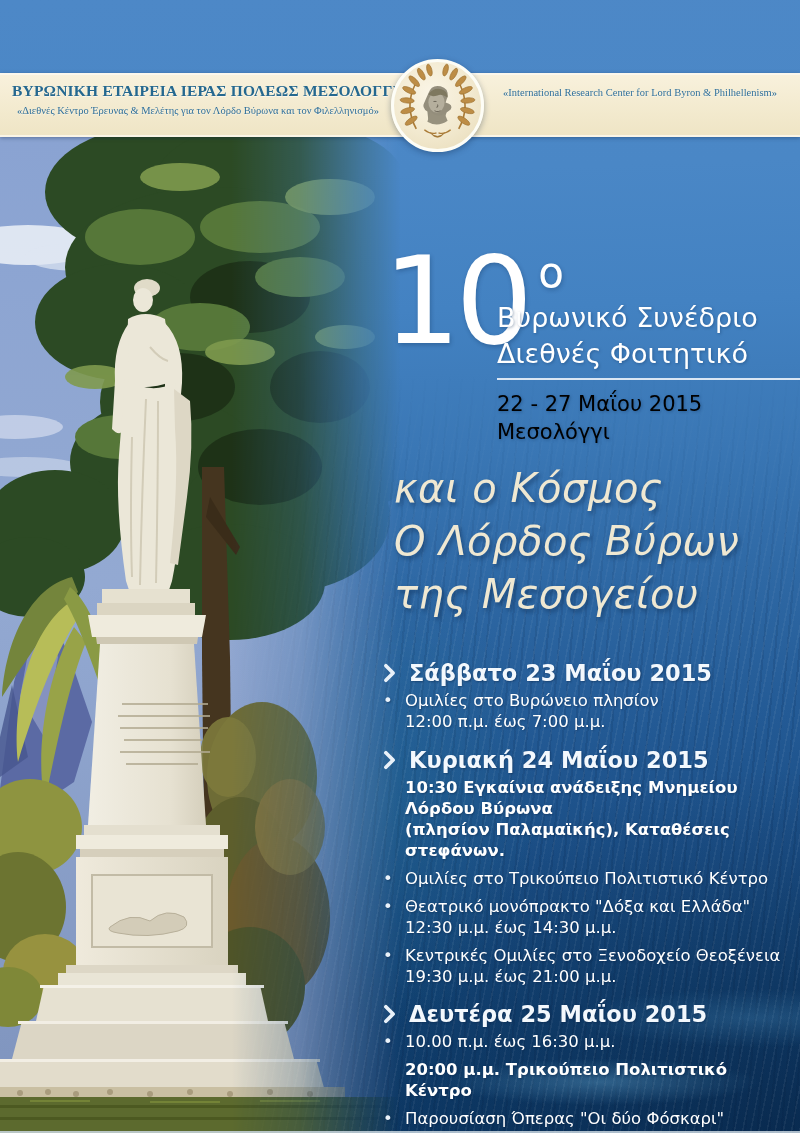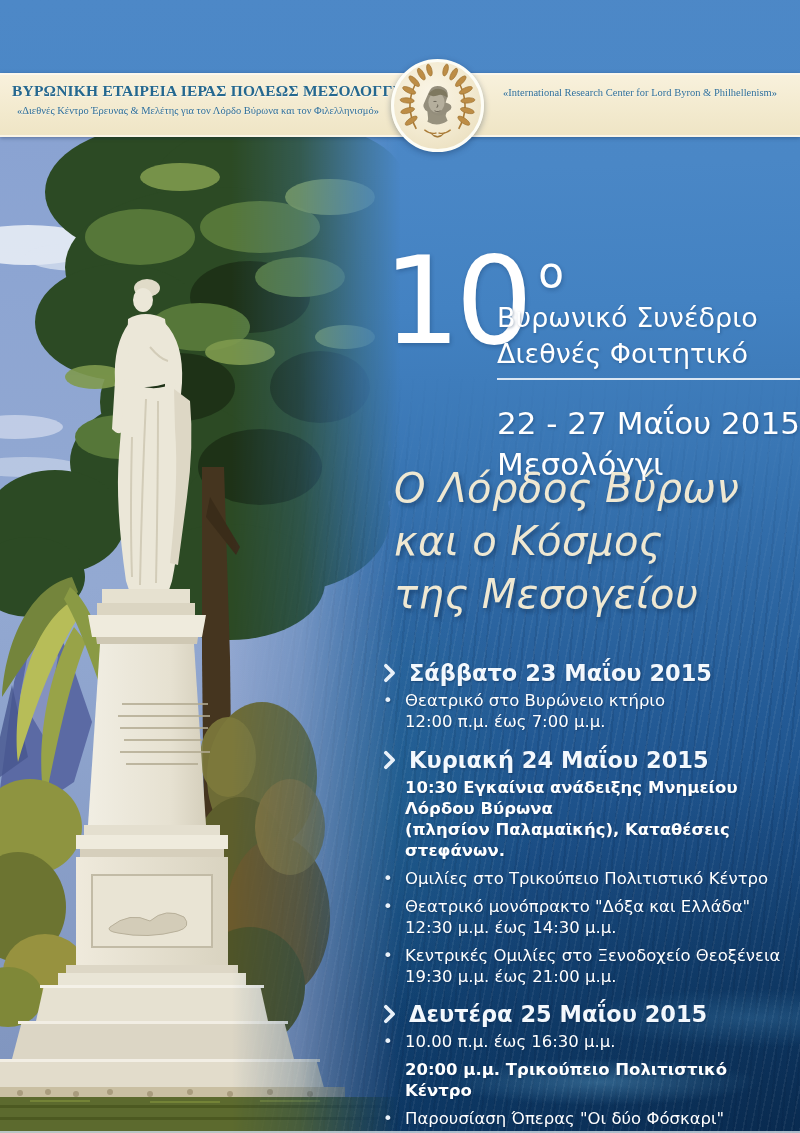--- a/index.html
+++ b/index.html
@@ -71,22 +71,22 @@
     color:#fff;text-shadow:1px 2px 4px rgba(10,40,80,.30);
   }
   .conf-number .num{font-size:122px;line-height:1;letter-spacing:-5px;}
   .conf-number .ord{font-size:42px;line-height:1;margin:12px 0 0 10px;}
   .conf-name{
     position:absolute;left:497px;top:300px;font-size:27px;line-height:1.32;
     color:#fff;text-shadow:1px 1px 3px rgba(10,40,80,.35);
   }
   .divider{position:absolute;left:497px;top:378px;width:303px;height:2px;background:#e3ecf5;opacity:.95;}
   .conf-when{
-    position:absolute;left:497px;top:391px;font-size:31px;line-height:1.32;
-    color:#ffffff;text-shadow:1px 1px 3px rgba(10,40,80,.35);margin-top:12px;
+    position:absolute;left:497px;top:391px;font-size:21px;line-height:1.32;
+    color:#000000;text-shadow:1px 1px 3px rgba(10,40,80,.35);
   }
   .theme{
     position:absolute;left:394px;top:462px;font-size:40px;line-height:1.33;
     font-style:italic;color:#efe8d2;letter-spacing:.5px;
     text-shadow:2px 3px 4px rgba(8,35,70,.45);
   }
   
   .schedule{position:absolute;left:383px;top:660px;width:412px;text-shadow:1px 1px 2px rgba(8,35,70,.45);}
   .day-sec{margin-bottom:14px;}
   .day-head{display:flex;align-items:center;gap:13px;font-weight:bold;font-size:22.5px;color:#f3f8fd;margin-bottom:5px;}
@@ -343,36 +343,36 @@
     <div class="conf-name">
       <div>Βυρωνικό Συνέδριο</div>
       <div>Διεθνές Φοιτητικό</div>
     </div>
     <div class="divider"></div>
     <div class="conf-when">
       <div>22 - 27 Μαΐου 2015</div>
       <div>Μεσολόγγι</div>
     </div>
     <div class="theme">
+      <div>και ο Κόσμος</div>
       <div>Ο Λόρδος Βύρων</div>
-      <div>και ο Κόσμος</div>
       <div>της Μεσογείου</div>
     </div>
     <div class="schedule" id="schedule">
         <div class="day-sec">
           <div class="day-head">
             <svg class="chev" viewBox="0 0 14 22">
               <polyline points="3,3 11,11 3,19"></polyline>
             </svg>
             <span>Σάββατο 23 Μαΐου 2015</span>
           </div>
           <div class="item">
             <span class="blt">•</span>
             <div class="lines">
-              <div>Θεατρικό στο Βυρώνειο κτήριο</div>
+              <div>Ομιλίες στο Βυρώνειο πλησίον</div>
               <div>12:00 π.μ. έως 7:00 μ.μ.</div>
             </div>
           </div>
         </div>
         <div class="day-sec">
           <div class="day-head">
             <svg class="chev" viewBox="0 0 14 22">
               <polyline points="3,3 11,11 3,19"></polyline>
             </svg>
             <span>Κυριακή 24 Μαΐου 2015</span>

